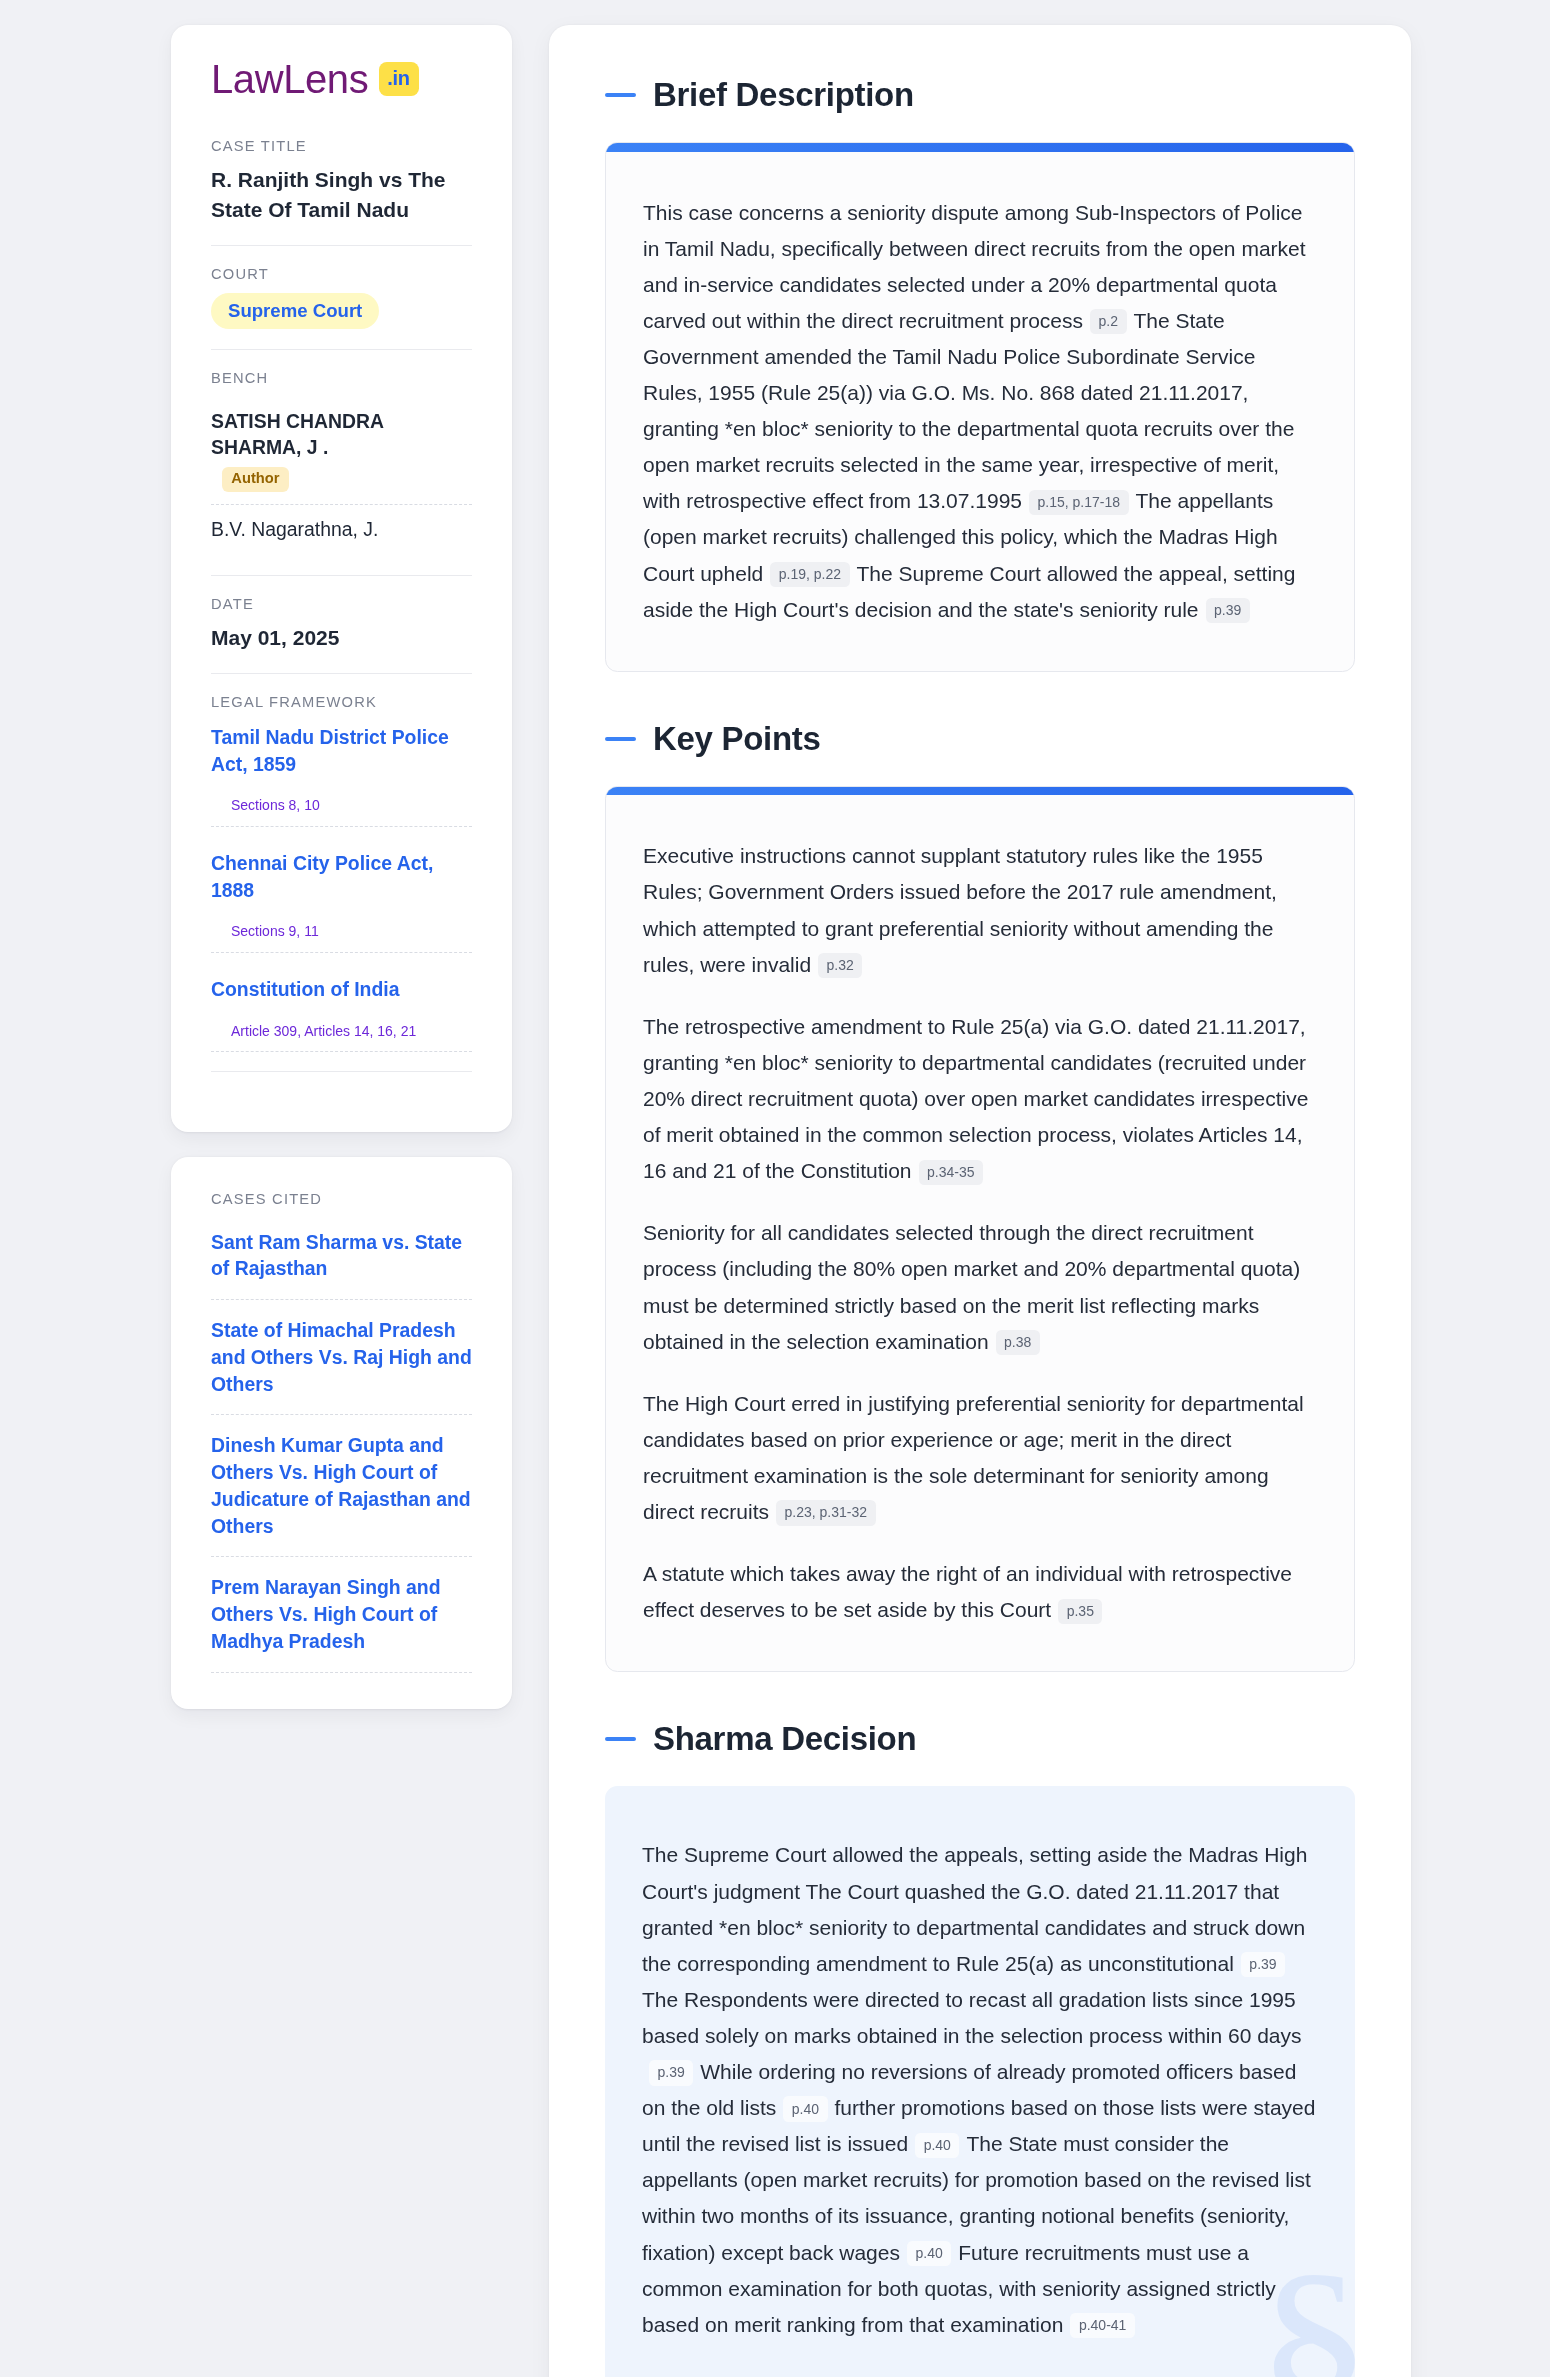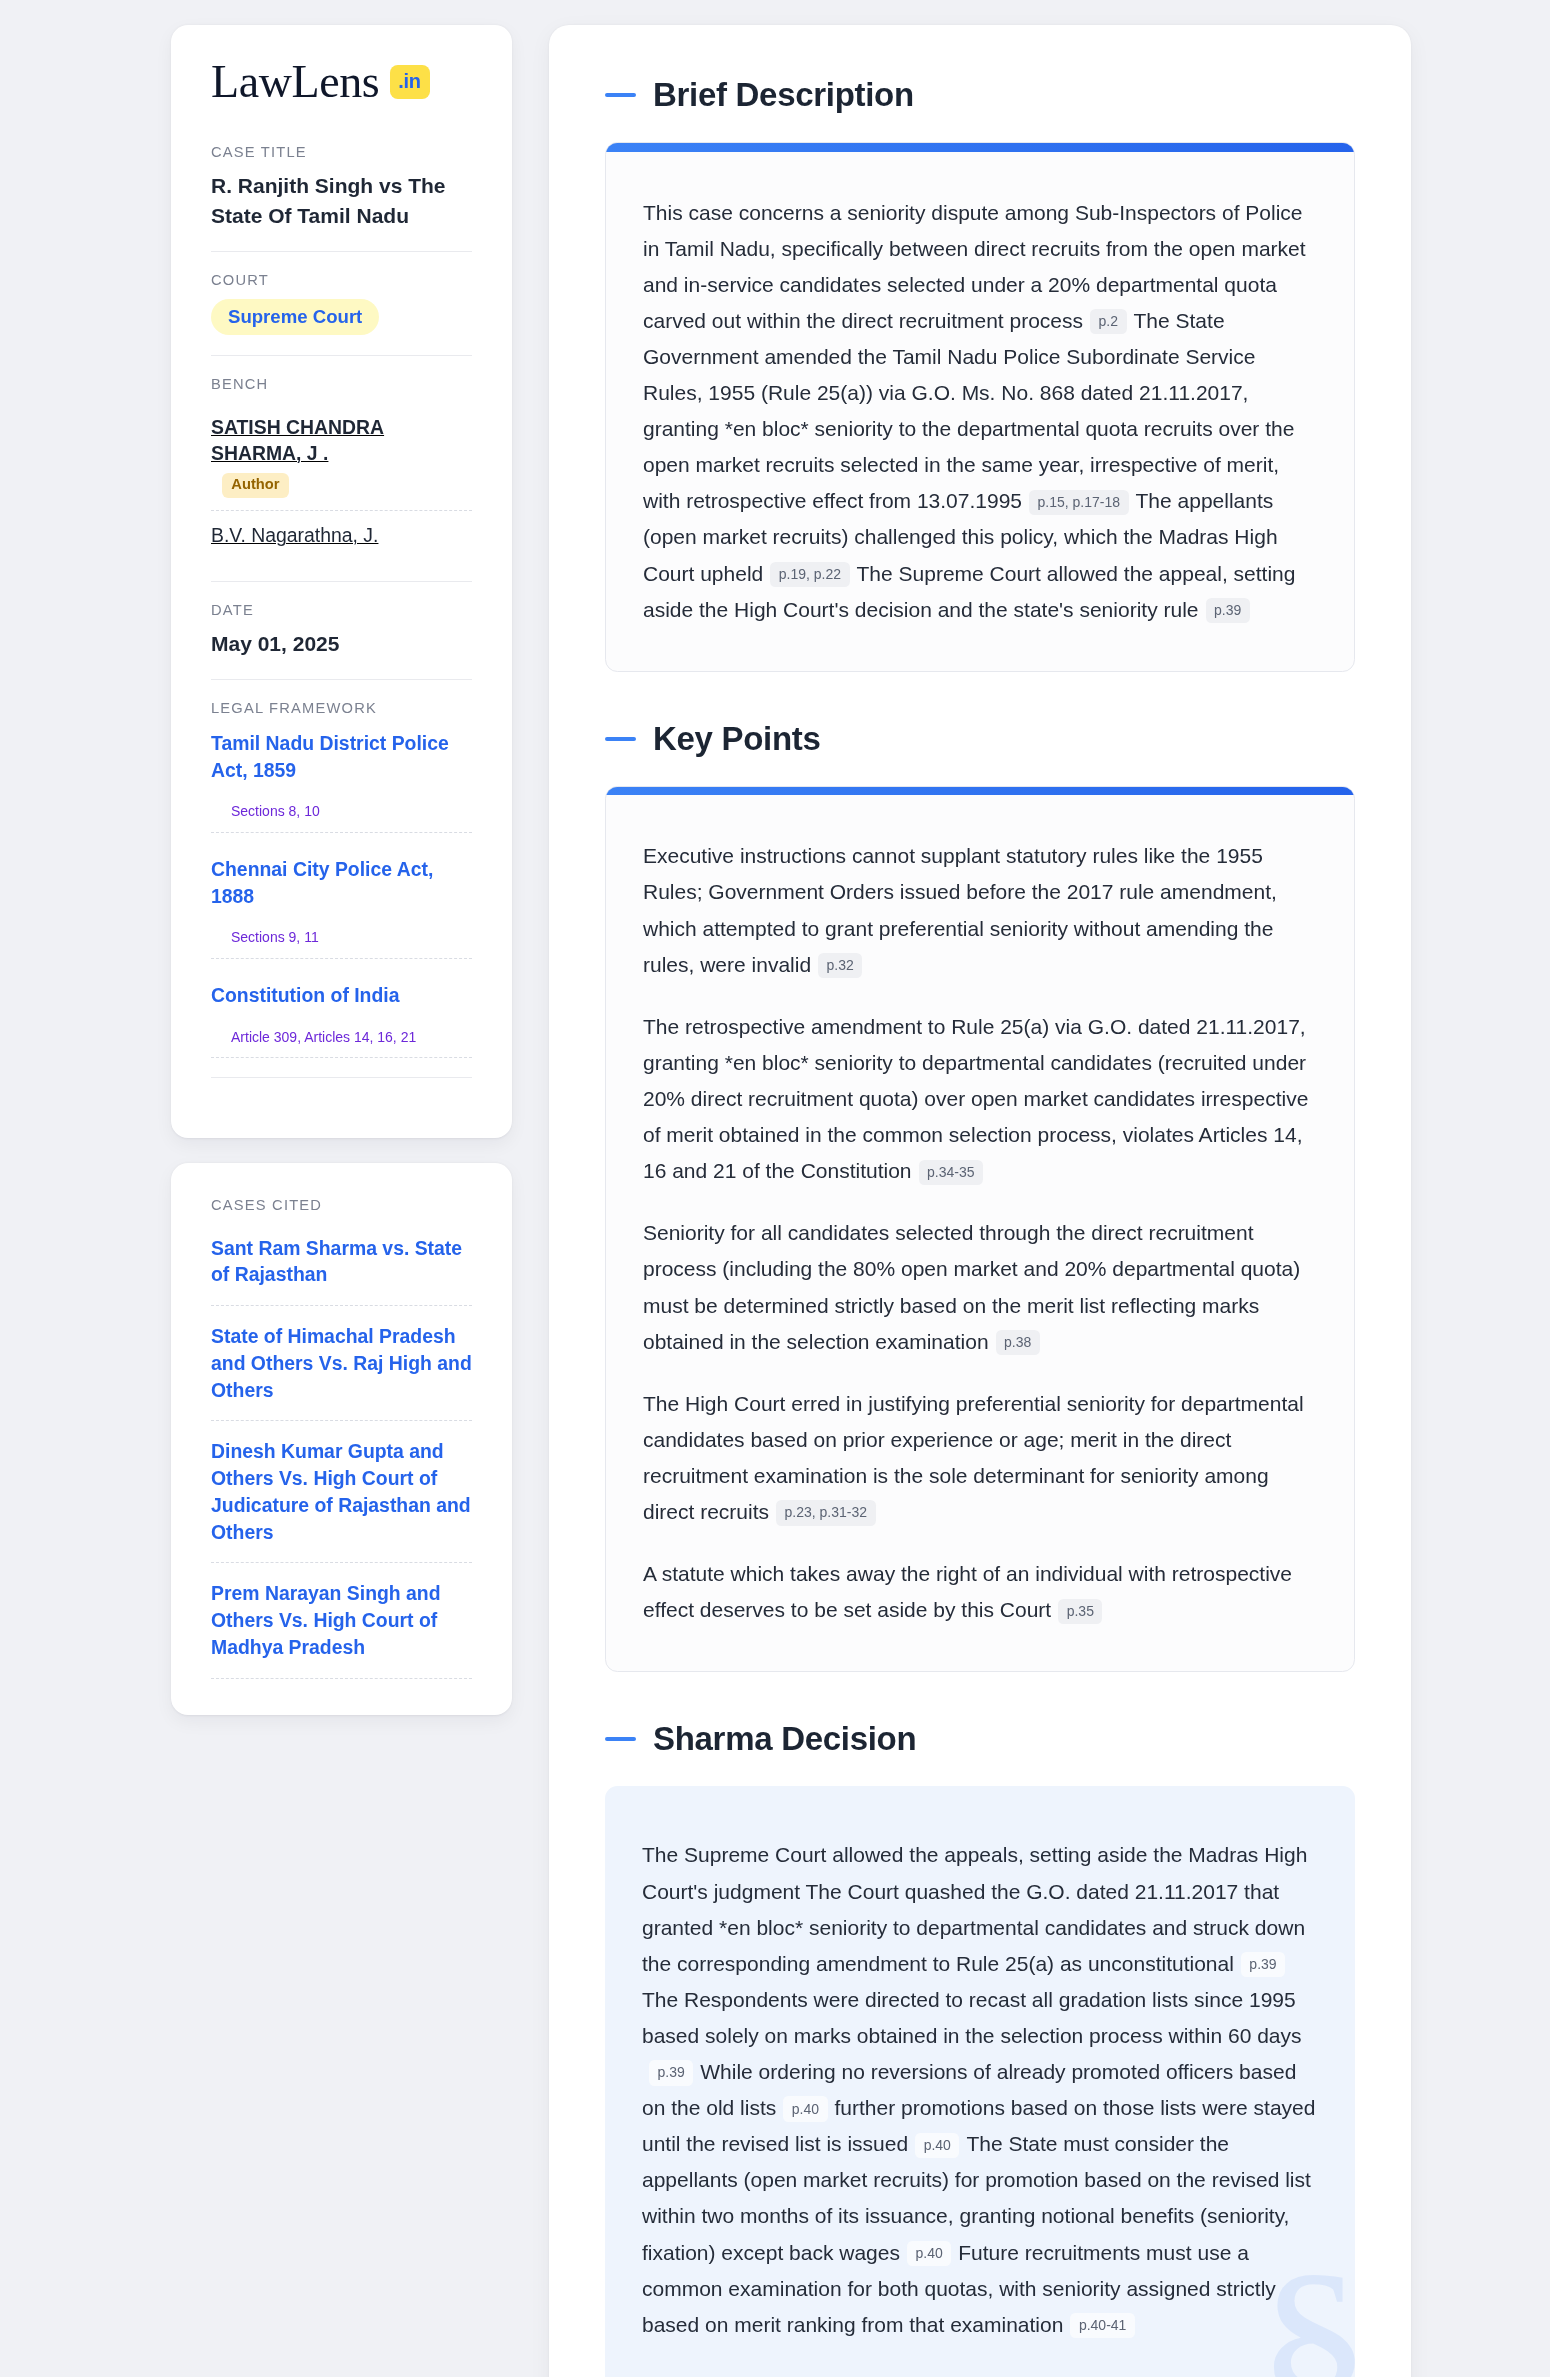--- a/index.html
+++ b/index.html
@@ -39,25 +39,25 @@
 
   .sidebar-card { padding: 34px 40px 40px 40px; }
 
   .logo-row {
     display: flex;
     align-items: center;
     gap: 11px;
     margin-bottom: 39px;
   }
   .logo-word {
-    font-family: Liberation Serif, serif;
-    font-size: 46px;
+    font-family: Liberation Sans, sans-serif;
+    font-size: 40px;
     line-height: 1;
     letter-spacing: -0.4px;
-    color: #0f172a;
+    color: #701a75;
   }
   .logo-tld {
     background: #fde047;
     color: #2563eb;
     font-size: 20px;
     font-weight: 700;
     border-radius: 7.8px;
     padding: 6.2px 9.3px 7.8px 7.8px;
     line-height: 1;
     letter-spacing: -0.2px;
@@ -84,21 +84,21 @@
     display: inline-block;
     background: #fef9c3;
     color: #2563eb;
     font-size: 18.6px;
     font-weight: 600;
     border-radius: 775px;
     padding: 7px 17px;
     line-height: 1.2;
   }
 
-  .judge-row { padding: 11px 0 12.4px 0; text-decoration: underline; }
+  .judge-row { padding: 11px 0 12.4px 0; }
   .judge-row + .judge-row {
     border-top: 0.8px dashed #d9dce3;
   }
   .judge-name {
     font-size: 19.4px;
     color: #1f2735;
     line-height: 1.35;
   }
   .judge-name.primary { font-weight: 700; }
   .judge-name.secondary { font-weight: 400; }

